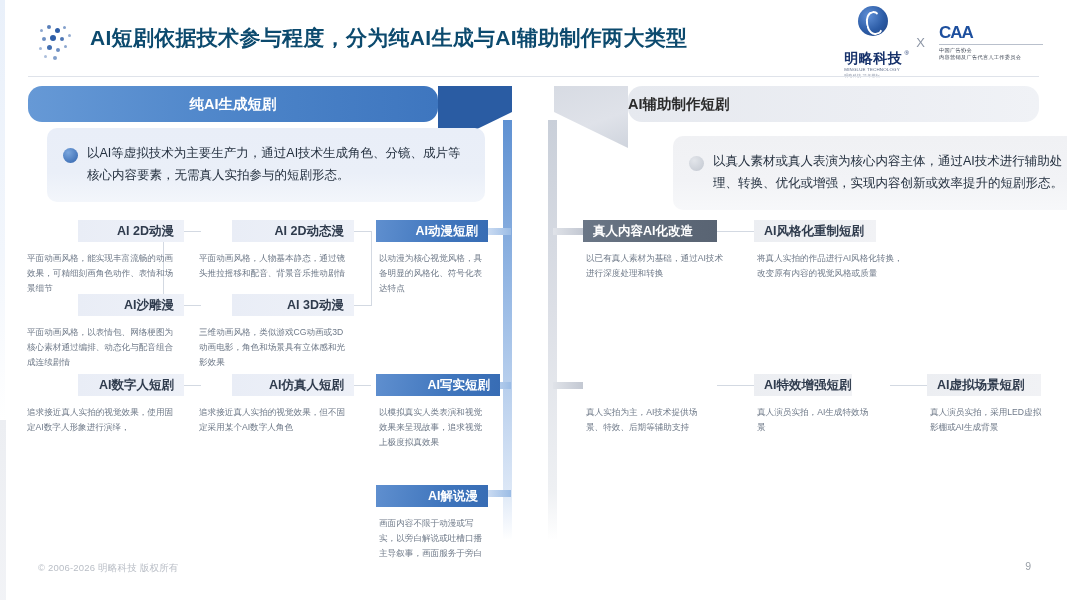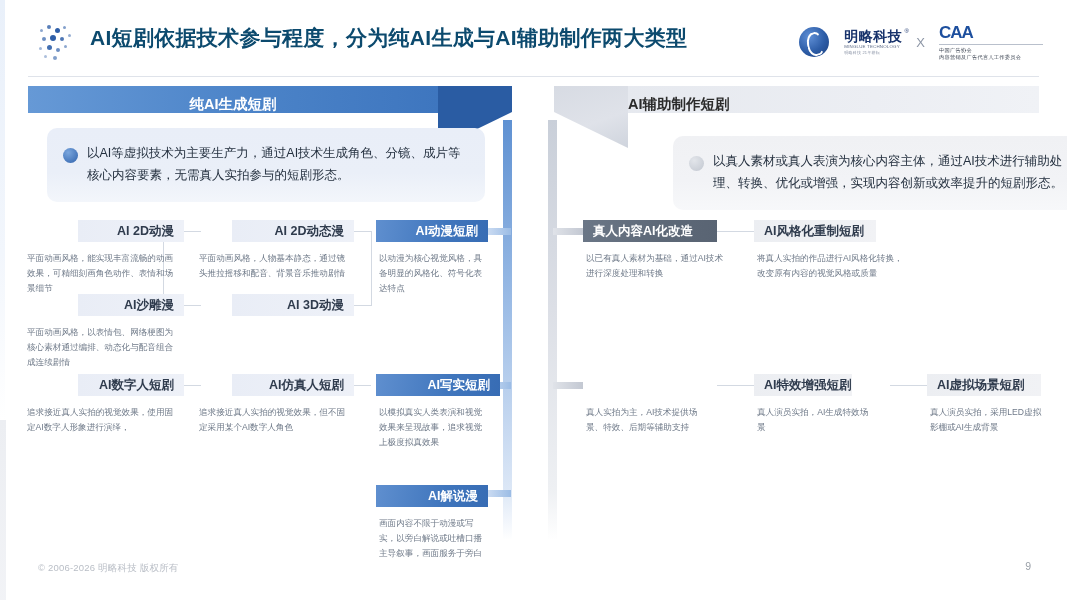--- a/index.html
+++ b/index.html
@@ -23,21 +23,21 @@
     position:absolute;left:38px;top:25px;width:44px;height:36px;
   }
   .deco-dots span{position:absolute;border-radius:50%;background:#2f5fa8;display:block;}
   .title{
     position:absolute;left:90px;top:24px;
     font-size:21px;font-weight:bold;color:#0c4a6e;letter-spacing:.3px;
     white-space:nowrap;
     font-family:"Liberation Sans","DejaVu Sans",sans-serif;
   }
   .logos{position:absolute;right:24px;top:20px;height:44px;display:flex;align-items:center;gap:12px;}
-  .logo-ml{display:flex;align-items:center;gap:15px;}
+  .logo-ml{display:flex;align-items:center;gap:15px;flex-direction:column;}
   .ml-mark{
     width:30px;height:30px;border-radius:50%;
     background:radial-gradient(circle at 35% 32%, #5f8fd6 0%, #2c5ca6 55%, #1d3f7d 100%);
     position:relative;flex:none;
   }
   .ml-mark:after{
     content:"";position:absolute;left:8px;top:5px;width:13px;height:20px;
     border:2.5px solid #fff;border-radius:50% 50% 45% 45%;
     border-right-color:transparent;transform:rotate(-12deg);
   }
@@ -47,21 +47,21 @@
   .ml-en{font-size:4.4px;color:#5d6b87;letter-spacing:.2px;margin-top:2.5px;}
   .ml-en2{font-size:4px;color:#8a93a6;letter-spacing:.2px;margin-top:1.5px;}
   .logo-x{font-size:13px;color:#8d96a6;font-weight:normal;padding:0 2px;}
   .logo-caa{display:flex;flex-direction:column;line-height:1;min-width:104px;}
   .caa-mark{font-size:17px;font-weight:bold;color:#1d4f9e;letter-spacing:-1px;font-family:"Liberation Sans",sans-serif;}
   .caa-rule{height:1px;background:#b9c0cc;margin:3px 0 3px;width:100%;}
   .caa-l1{font-size:5.2px;color:#3c4452;letter-spacing:.3px;}
   .caa-l2{font-size:5.2px;color:#3c4452;letter-spacing:.3px;margin-top:1.5px;}
 
   
-  .banner{position:absolute;height:27px;}
+  .banner{position:absolute;height:36px;border-radius:14px;}
   .banner-left{
     left:28px;top:86px;width:410px;
     background:linear-gradient(90deg,#6699d6 0%,#4b83c8 55%,#3e76bf 100%);
   }
   .banner-left .btxt{
     color:#fff;font-size:14.5px;font-weight:bold;text-align:center;line-height:36px;
   }
   .bl-fold2{
     position:absolute;left:438px;top:86px;width:74px;height:62px;
     background:linear-gradient(160deg,#2a5ca3 0%,#2a5ca3 58%,#1e4b8c 100%);
@@ -246,20 +246,23 @@
   <div class="node" style="left:232px;top:220px;width:122px;">
     <div class="chip pale">AI 2D动态漫</div>
   </div>
   <div class="node" style="left:196px;top:246px;width:158px;">
     <div class="desc right">平面动画风格，人物基本静态，通过镜头推拉摇移和配音、背景音乐推动剧情</div>
   </div>
 
   <div class="node" style="left:232px;top:294px;width:122px;">
     <div class="chip pale">AI 3D动漫</div>
   </div>
+  <div class="node" style="left:196px;top:320px;width:158px;">
+    <div class="desc right">三维动画风格，类似游戏CG动画或3D动画电影，角色和场景具有立体感和光影效果</div>
+  </div>
 
   <div class="node" style="left:376px;top:220px;width:112px;">
     <div class="chip blue">AI动漫短剧</div>
   </div>
   <div class="node" style="left:376px;top:246px;width:112px;">
     <div class="desc right">以动漫为核心视觉风格，具备明显的风格化、符号化表达特点</div>
   </div>
 
   <div class="conn" style="left:163px;top:385px;width:38px;"></div>
   <div class="conn" style="left:333px;top:385px;width:38px;"></div>

